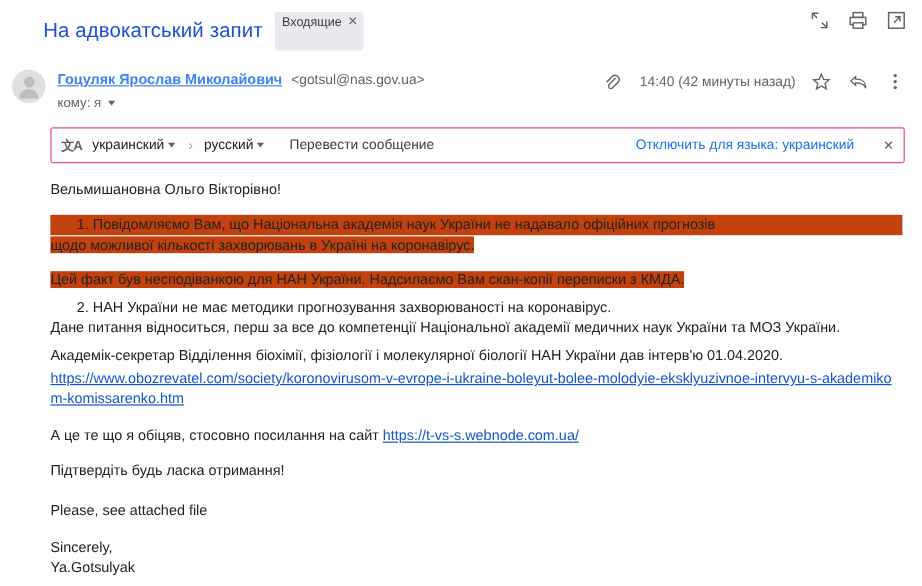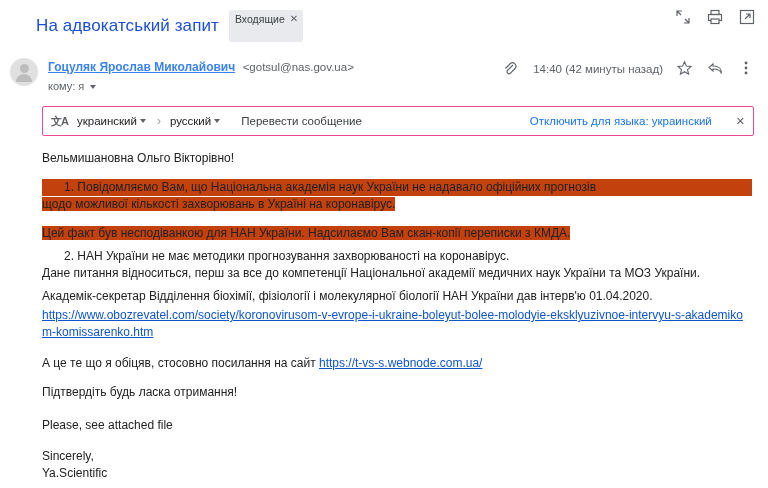--- a/index.html
+++ b/index.html
@@ -334,21 +334,21 @@
 
     <p>
       <span>А це те що я обіцяв, стосовно посилання на сайт </span><a class="link" href="#">https://t-vs-s.webnode.com.ua/</a>
     </p>
 
     <p>Підтвердіть будь ласка отримання!</p>
     <p style="margin-top:16px">Please, see attached file</p>
 
     <p style="margin-top:14px;margin-bottom:0">
       <span class="sig-line">Sincerely,</span>
-      <span class="sig-line">Ya.Scientific</span>
+      <span class="sig-line">Ya.Gotsulyak</span>
     </p>
 
     <p class="footer-block" style="margin-bottom:2px">
       
     </p>
 
   </div>
 
 </div>
 

